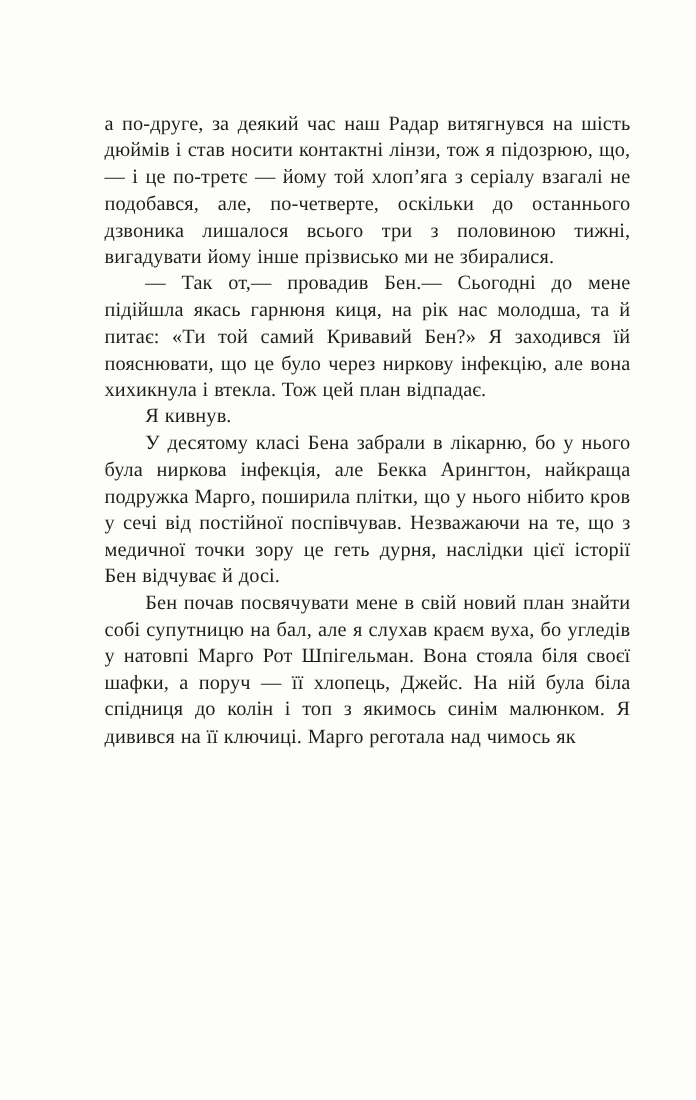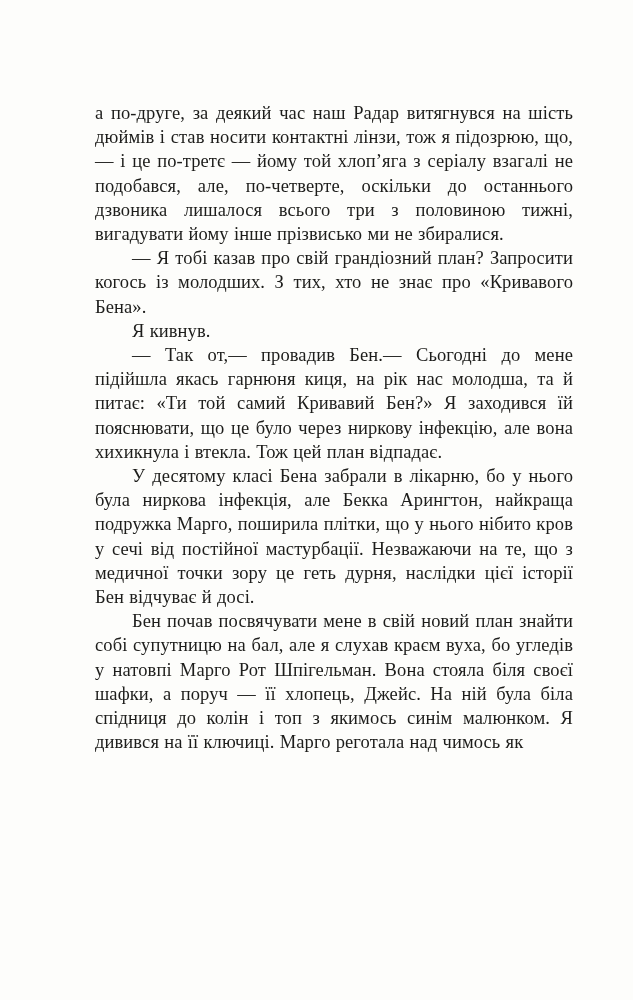--- a/index.html
+++ b/index.html
@@ -43,20 +43,19 @@
     font-size: 17.5px;
     color: #4c1d95;
   }
 </style>
 </head>
 <body>
 
 <div class="book-page">
   <div class="text-block">
     <p class="para no-indent">а по-друге, за деякий час наш Радар витягнувся на шість дюймів і став носити контактні лінзи, тож я підозрюю, що, — і це по-третє — йому той хлоп’яга з серіалу взагалі не подобався, але, по-четверте, оскільки до останнього дзвоника лишалося всього три з половиною тижні, вигадувати йому інше прізвисько ми не збиралися.</p>
-    <p class="para">— Я тобі казав про свій грандіозний план? Запросити когось із молодших. З тих, хто не знає про «Кривавого Бена».</p>
+    <p class="para">— Так от,— провадив Бен.— Сьогодні до мене підійшла якась гарнюня киця, на рік нас молодша, та й питає: «Ти той самий Кривавий Бен?» Я заходився їй пояснювати, що це було через ниркову інфекцію, але вона хихикнула і втекла. Тож цей план відпадає.</p>
     <p class="para">Я кивнув.</p>
-    <p class="para">— Так от,— провадив Бен.— Сьогодні до мене підійшла якась гарнюня киця, на рік нас молодша, та й питає: «Ти той самий Кривавий Бен?» Я заходився їй пояснювати, що це було через ниркову інфекцію, але вона хихикнула і втекла. Тож цей план відпадає.</p>
-    <p class="para">У десятому класі Бена забрали в лікарню, бо у нього була ниркова інфекція, але Бекка Арингтон, найкраща подружка Марго, поширила плітки, що у нього нібито кров у сечі від постійної мастурбації. Незважаючи на те, що з медичної точки зору це геть дурня, наслідки цієї історії Бен відчуває й досі.</p>
+    <p class="para">У десятому класі Бена забрали в лікарню, бо у нього була ниркова інфекція, але Бекка Арингтон, найкраща подружка Марго, поширила плітки, що у нього нібито кров у сечі від постійної поспівчував. Незважаючи на те, що з медичної точки зору це геть дурня, наслідки цієї історії Бен відчуває й досі.</p>
     <p class="para">Бен почав посвячувати мене в свій новий план знайти собі супутницю на бал, але я слухав краєм вуха, бо угледів у натовпі Марго Рот Шпігельман. Вона стояла біля своєї шафки, а поруч — її хлопець, Джейс. На ній була біла спідниця до колін і топ з якимось синім малюнком. Я дивився на її ключиці. Марго реготала над чимось як</p>
   </div>
   <div class="page-number">16</div>
 </div>
 
 </body></html>

